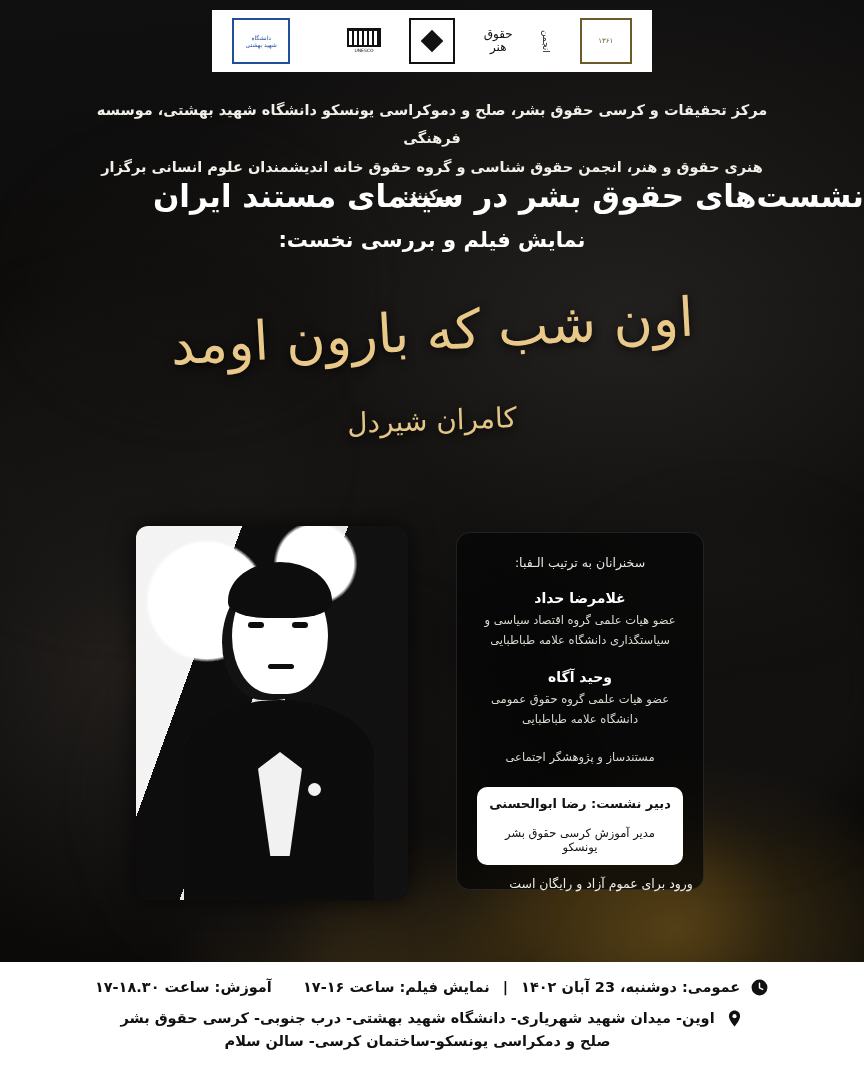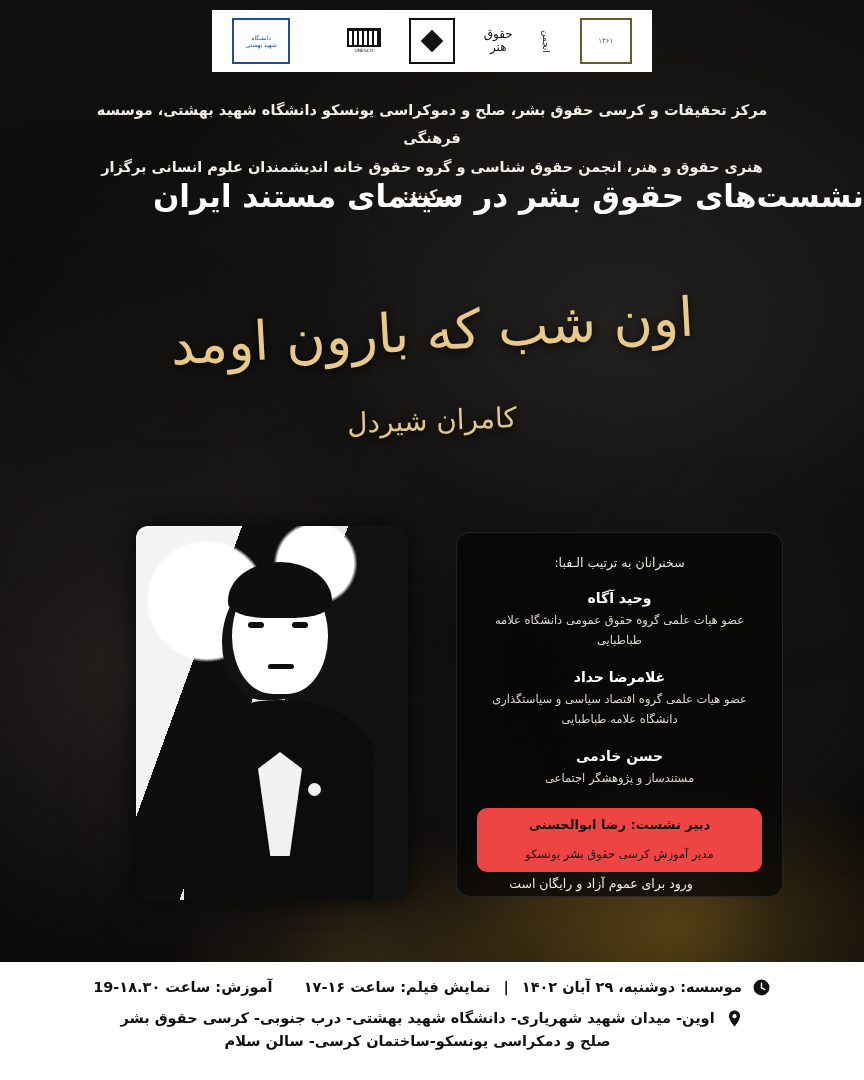--- a/index.html
+++ b/index.html
@@ -238,21 +238,21 @@
     background:
       repeating-linear-gradient(115deg, rgba(255,255,255,0.05) 0 2px, rgba(0,0,0,0.05) 2px 5px);
     mix-blend-mode: overlay;
   }
 
   
   .panel {
     position: absolute;
     left: 456px;
     top: 532px;
-    width: 327px;
+    width: 248px;
     padding: 22px 20px 24px;
     box-sizing: border-box;
     border-radius: 14px;
     background: rgba(6,6,6,0.72);
     border: 1px solid rgba(255,255,255,0.10);
     text-align: center;
     direction: rtl;
   }
   .panel-heading {
     color: #e9e6e0;
@@ -267,21 +267,21 @@
     font-weight: bold;
     margin-bottom: 5px;
   }
   .speaker-role {
     color: #ddd9d2;
     font-size: 11.5px;
     line-height: 1.7;
   }
   .moderator-box {
     margin-top: 8px;
-    background: #ef4444;
+    background: #ffffff;
     color: #111;
     border-radius: 10px;
     padding: 9px 10px 11px;
   }
   .moderator-title { font-size: 13px; font-weight: bold; }
   .moderator-role { font-size: 11.5px; margin-top: 15px; }
 
   .free-note {
     position: absolute;
     left: 456px;
@@ -366,20 +366,21 @@
       <span class="logo-blue-box">دانشگاه<br>شهید بهشتی</span>
     </div>
   </div>
 
   <div class="intro">
     <div>مرکز تحقیقات و کرسی حقوق بشر، صلح و دموکراسی یونسکو دانشگاه شهید بهشتی، موسسه فرهنگی</div>
     <div>هنری حقوق و هنر، انجمن حقوق شناسی و گروه حقوق خانه اندیشمندان علوم انسانی برگزار می‌کنند:</div>
   </div>
 
   <div class="main-title">نشست‌های حقوق بشر در سینمای مستند ایران</div>
+  <div class="sub-title">نمایش فیلم و بررسی نخست:</div>
 
   <div class="film-title">اون شب که بارون اومد</div>
   <div class="film-director">کامران شیردل</div>
 
   <div class="portrait">
     <div class="ph-bg"></div>
     <div class="ph-body"></div>
     <div class="ph-shirt"></div>
     <div class="ph-pin"></div>
     <div class="ph-face"></div>
@@ -387,59 +388,58 @@
     <div class="ph-eye-l"></div>
     <div class="ph-eye-r"></div>
     <div class="ph-mouth"></div>
     <div class="ph-grain"></div>
   </div>
 
   <div class="panel">
     <div class="panel-heading">سخنرانان به ترتیب الـفبا:</div>
 
     <div class="speaker">
+      <div class="speaker-name">غلامرضا حداد</div>
+      <div class="speaker-role">عضو هیات علمی گروه اقتصاد سیاسی و سیاستگذاری دانشگاه علامه طباطبایی</div>
+    </div>
+
+    <div class="speaker">
       <div class="speaker-name">وحید آگاه</div>
       <div class="speaker-role">عضو هیات علمی گروه حقوق عمومی دانشگاه علامه طباطبایی</div>
     </div>
 
     <div class="speaker">
-      <div class="speaker-name">غلامرضا حداد</div>
-      <div class="speaker-role">عضو هیات علمی گروه اقتصاد سیاسی و سیاستگذاری دانشگاه علامه طباطبایی</div>
-    </div>
-
-    <div class="speaker">
-      <div class="speaker-name">حسن خادمی</div>
       <div class="speaker-role">مستندساز و پژوهشگر اجتماعی</div>
     </div>
 
     <div class="moderator-box">
       <div class="moderator-title">دبیر نشست: رضا ابوالحسنی</div>
       <div class="moderator-role">مدیر آموزش کرسی حقوق بشر یونسکو</div>
     </div>
   </div>
 
   <div class="free-note">ورود برای عموم آزاد و رایگان است</div>
 
   <div class="footer">
     <div class="f-row">
       <span class="f-ico">
         <svg width="19" height="19" viewBox="0 0 24 24" aria-hidden="true">
           <circle cx="12" cy="12" r="10" fill="#111"></circle>
           <path d="M12 6.5v6l4 2" stroke="#fff" stroke-width="1.8" fill="none" stroke-linecap="round"></path>
         </svg>
       </span>
       <span class="f-text">
-        <span class="f-seg">موسسه:</span>
-        <span class="f-seg">دوشنبه، ۲۹ آبان ۱۴۰۲</span>
+        <span class="f-seg">عمومی:</span>
+        <span class="f-seg">دوشنبه، 23 آبان ۱۴۰۲</span>
         <span class="f-sep">|</span>
         <span class="f-seg">نمایش فیلم:</span>
         <span class="f-seg">ساعت ۱۶-۱۷</span>
         <span class="f-sep">&nbsp;</span>
         <span class="f-seg">آموزش:</span>
-        <span class="f-seg">ساعت ۱۸.۳۰-19</span>
+        <span class="f-seg">ساعت ۱۸.۳۰-۱۷</span>
       </span>
     </div>
 
     <div class="f-row">
       <span class="f-ico">
         <svg width="19" height="19" viewBox="0 0 24 24" aria-hidden="true">
           <path d="M12 2c-3.9 0-7 3.1-7 7 0 5.2 7 13 7 13s7-7.8 7-13c0-3.9-3.1-7-7-7z" fill="#111"></path>
           <circle cx="12" cy="9" r="2.6" fill="#fff"></circle>
         </svg>
       </span>

